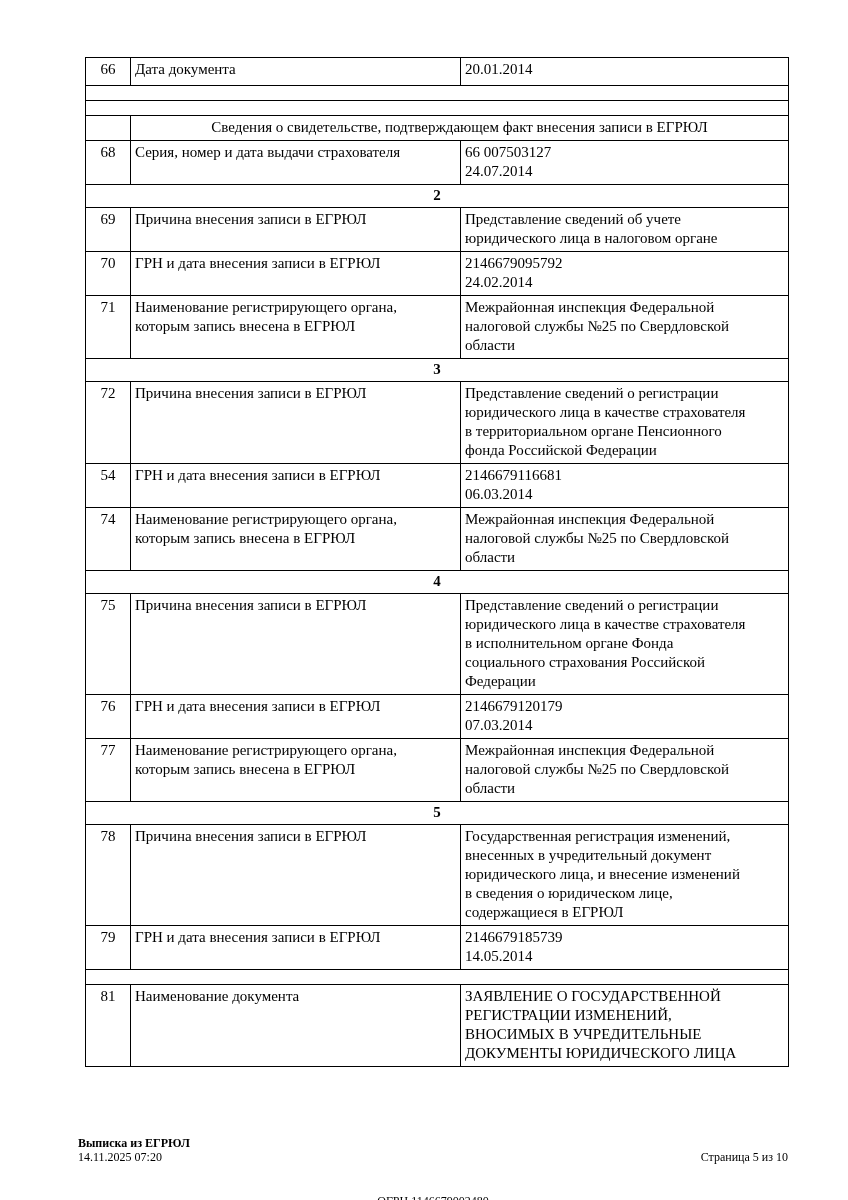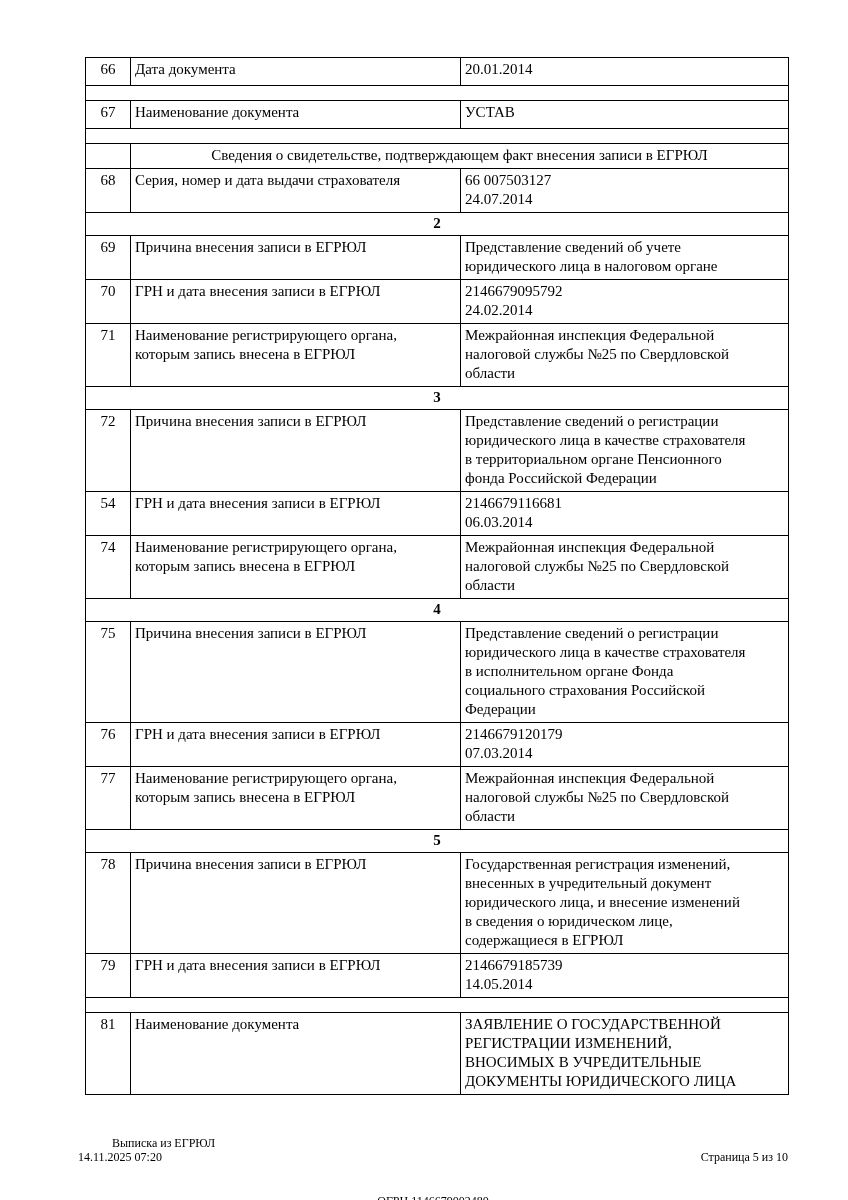--- a/index.html
+++ b/index.html
@@ -54,21 +54,21 @@
     width: 710px;
     height: 34px;
     font-size: 12px;
     line-height: 14px;
   }
   .footer-left {
     position: absolute;
     left: 0;
     top: 0;
   }
-  .footer-doc-type { font-weight: normal; margin-left: 34px; }
+  .footer-doc-type { font-weight: bold; }
   .footer-center {
     position: absolute;
     left: 0;
     right: 0;
     top: 14px;
     text-align: center;
     margin-top: 44px;
   }
   .footer-right {
     position: absolute;
@@ -89,25 +89,20 @@
       <col style="width:328px">
     </colgroup>
     <tbody>
         <tr class="row-data">
           <td class="c-num">66</td>
           <td class="c-label">Дата документа</td>
           <td class="c-value">20.01.2014</td>
         </tr>
         <tr class="row-spacer">
           <td class="c-spacer" colspan="3"></td>
-        </tr>
-        <tr class="row-data">
-          <td class="c-num">67</td>
-          <td class="c-label">Наименование документа</td>
-          <td class="c-value">УСТАВ</td>
         </tr>
         <tr class="row-spacer">
           <td class="c-spacer" colspan="3"></td>
         </tr>
         <tr class="row-section-header">
           <td class="c-num"></td>
           <td class="c-header center" colspan="2">Сведения о свидетельстве, подтверждающем факт внесения записи в ЕГРЮЛ</td>
         </tr>
         <tr class="row-data">
           <td class="c-num">68</td>

